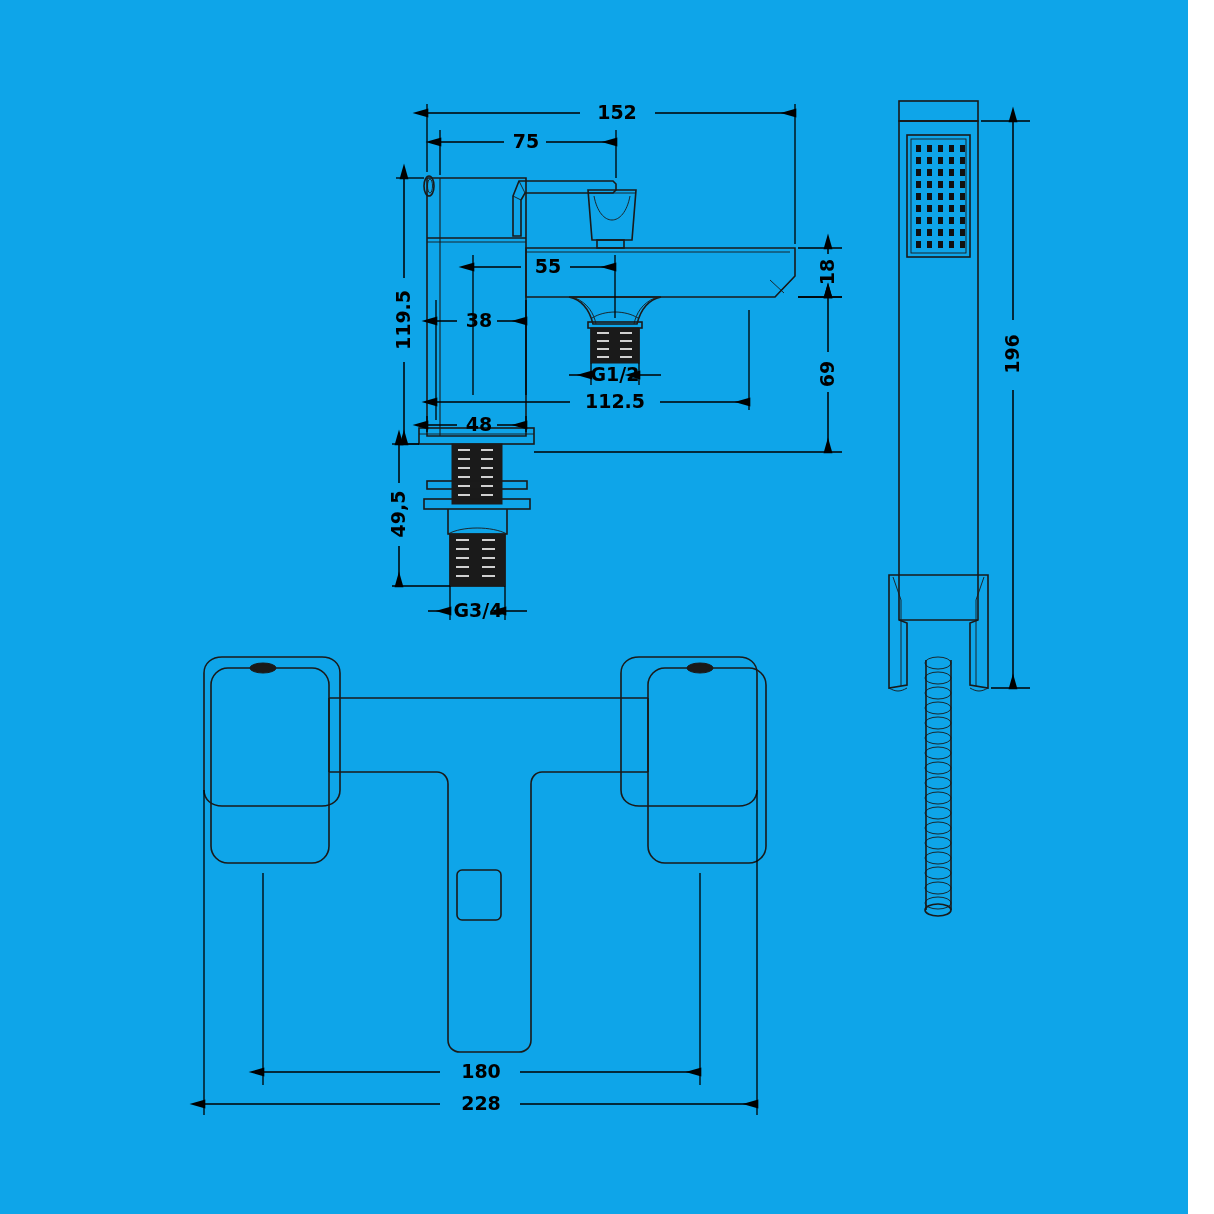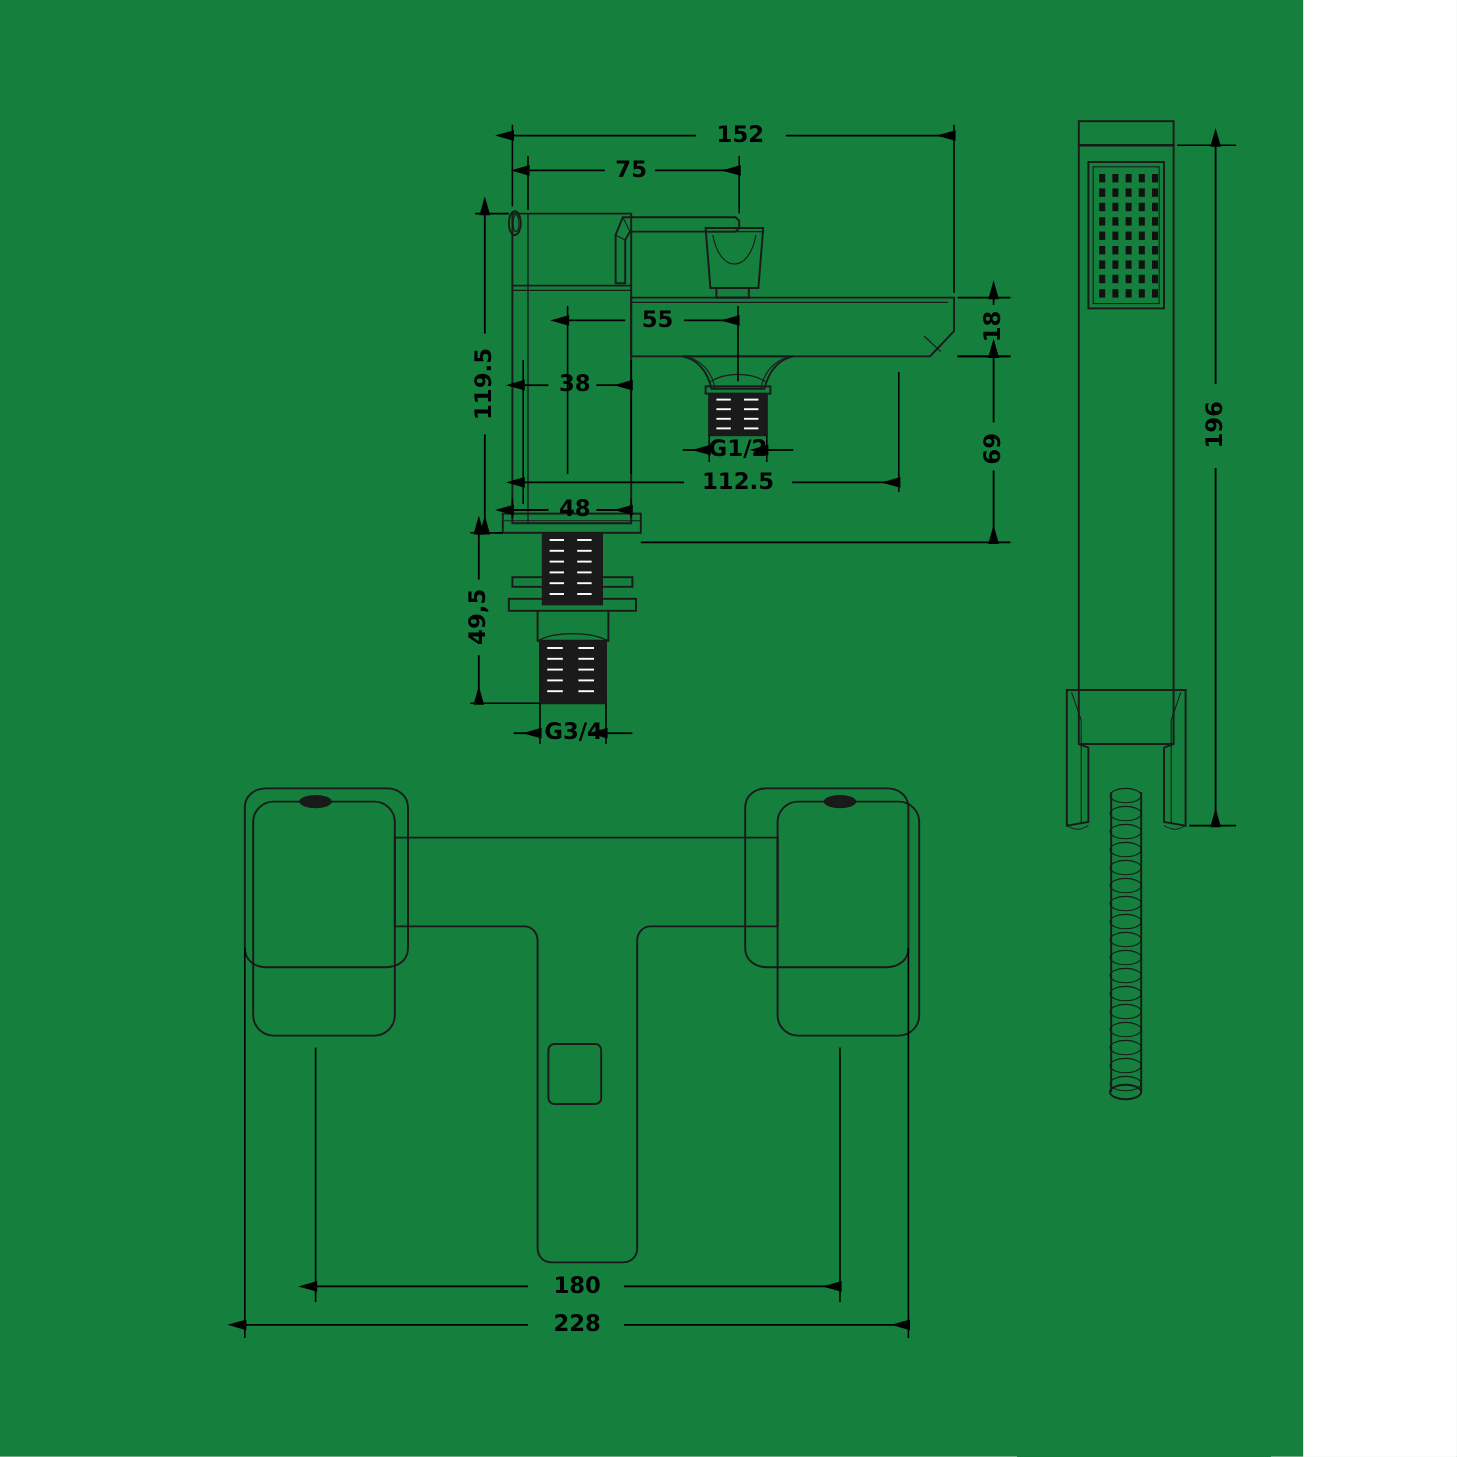--- a/index.html
+++ b/index.html
@@ -9,23 +9,23 @@
     background: #ffffff;
   }
   body {
     width: 1214px;
     height: 1214px;
     font-family: "Liberation Sans", sans-serif;
     overflow: hidden;
   }
   #drawing-root {
     position: relative;
-    width: 1086px;
+    width: 1188px;
     height: 1214px;
-    background: #15803d;
+    background: #0ea5e9;
   }
   svg#tech-drawing {
     display: block;
     width: 1214px;
     height: 1214px;
   }
   .ln {
     fill: none;
     stroke: #1a1a1a;
     stroke-width: 1.6;

